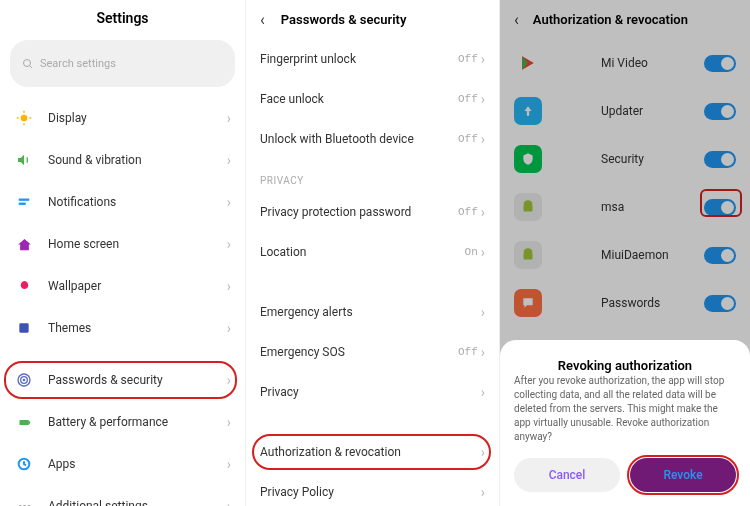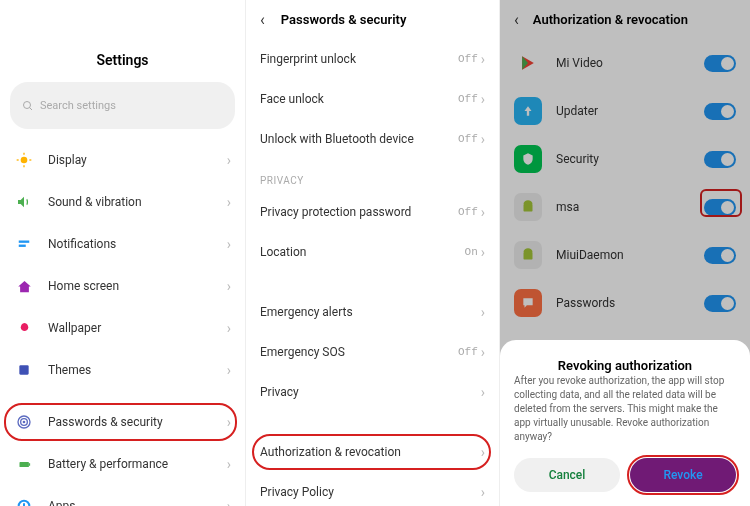--- a/index.html
+++ b/index.html
@@ -3,21 +3,21 @@
   <meta charset="utf-8">
   <style>
     * { margin: 0; padding: 0; box-sizing: border-box; font-family: -apple-system, BlinkMacSystemFont, "Segoe UI", Roboto, sans-serif; }
     body { width: 750px; height: 506px; display: flex; background: #fff; overflow: hidden; }
     .panel { height: 506px; overflow: hidden; position: relative; }
     .panel1 { width: 246px; border-right: 1px solid #eee; }
     .panel2 { width: 254px; border-right: 1px solid #eee; }
     .panel3 { width: 250px; }
     
     
-    .p1-title { text-align: center; font-size: 14px; font-weight: 600; padding: 10px 16px; margin-top: 42px; }
+    .p1-title { text-align: center; font-size: 14px; font-weight: 600; padding: 10px 16px; }
     .search-box { margin: 4px 10px 10px; background: #f0f0f0; border-radius: 18px; height: 47px; display: flex; align-items: center; padding: 0 12px; color: #aaa; font-size: 11px; gap: 6px; }
     .search-box svg { width: 12px; height: 12px; }
     .p1-item { display: flex; align-items: center; padding: 11px 14px; font-size: 12px; color: #333; position: relative; }
     .p1-item .icon-wrap { width: 20px; height: 20px; margin-right: 14px; display: flex; align-items: center; justify-content: center; }
     .p1-item .label { flex: 1; }
     .p1-item .chev { color: #bbb; font-size: 14px; }
     .highlight-oval { position: absolute; border: 2px solid #d62020; border-radius: 18px; pointer-events: none; }
     
     
     .p2-header { display: flex; align-items: center; padding: 10px 14px; gap: 16px; }
@@ -31,32 +31,32 @@
     .p2-gap { height: 20px; }
     
     
     .p3-bg { position: absolute; inset: 0; background: #fff; }
     .p3-dim { position: absolute; inset: 0; background: rgba(0,0,0,0.25); }
     .p3-header { display: flex; align-items: center; padding: 10px 14px; gap: 14px; position: relative; }
     .p3-header .back { font-size: 16px; color: #333; }
     .p3-header .title { font-size: 13px; font-weight: 600; }
     .p3-item { display: flex; align-items: center; padding: 10px 14px; font-size: 12px; color: #333; position: relative; }
     .p3-item .app-icon { width: 28px; height: 28px; border-radius: 7px; margin-right: 14px; display: flex; align-items: center; justify-content: center; }
-    .p3-item .label { flex: 1; }
+    .p3-item .label { flex: 1; margin-left: 45px; }
     .toggle { width: 32px; height: 17px; background: #2196f3; border-radius: 9px; position: relative; }
     .toggle::after { content: ""; position: absolute; right: 2px; top: 2px; width: 13px; height: 13px; background: #fff; border-radius: 50%; }
     .highlight-rect { position: absolute; border: 2px solid #d62020; border-radius: 6px; pointer-events: none; }
     
     
     .dialog { position: absolute; bottom: 0; left: 0; right: 0; background: #fff; border-radius: 16px 16px 0 0; padding: 18px 14px 14px; }
     .dialog-title { font-size: 13px; font-weight: 600; text-align: center; margin-bottom: 1px; }
     .dialog-body { font-size: 10px; color: #666; line-height: 1.4; margin-bottom: 14px; }
     .dialog-actions { display: flex; gap: 10px; }
     .dialog-btn { flex: 1; border: none; padding: 10px 0; border-radius: 20px; font-size: 12px; font-weight: 500; position: relative; }
-    .btn-cancel { background: #f0f0f0; color: #15803d; }
+    .btn-cancel { background: #f0f0f0; color: #8b5cf6; }
     .btn-revoke { background: #701a75; color: #2196f3; }
   </style>
 </head>
 <body>
 
 <div class="panel panel1">
   <div class="p1-title">Settings</div>
   <div class="search-box">
     <svg viewBox="0 0 24 24" fill="none" stroke="#aaa" stroke-width="2">
         <circle cx="10" cy="10" r="7"></circle>

